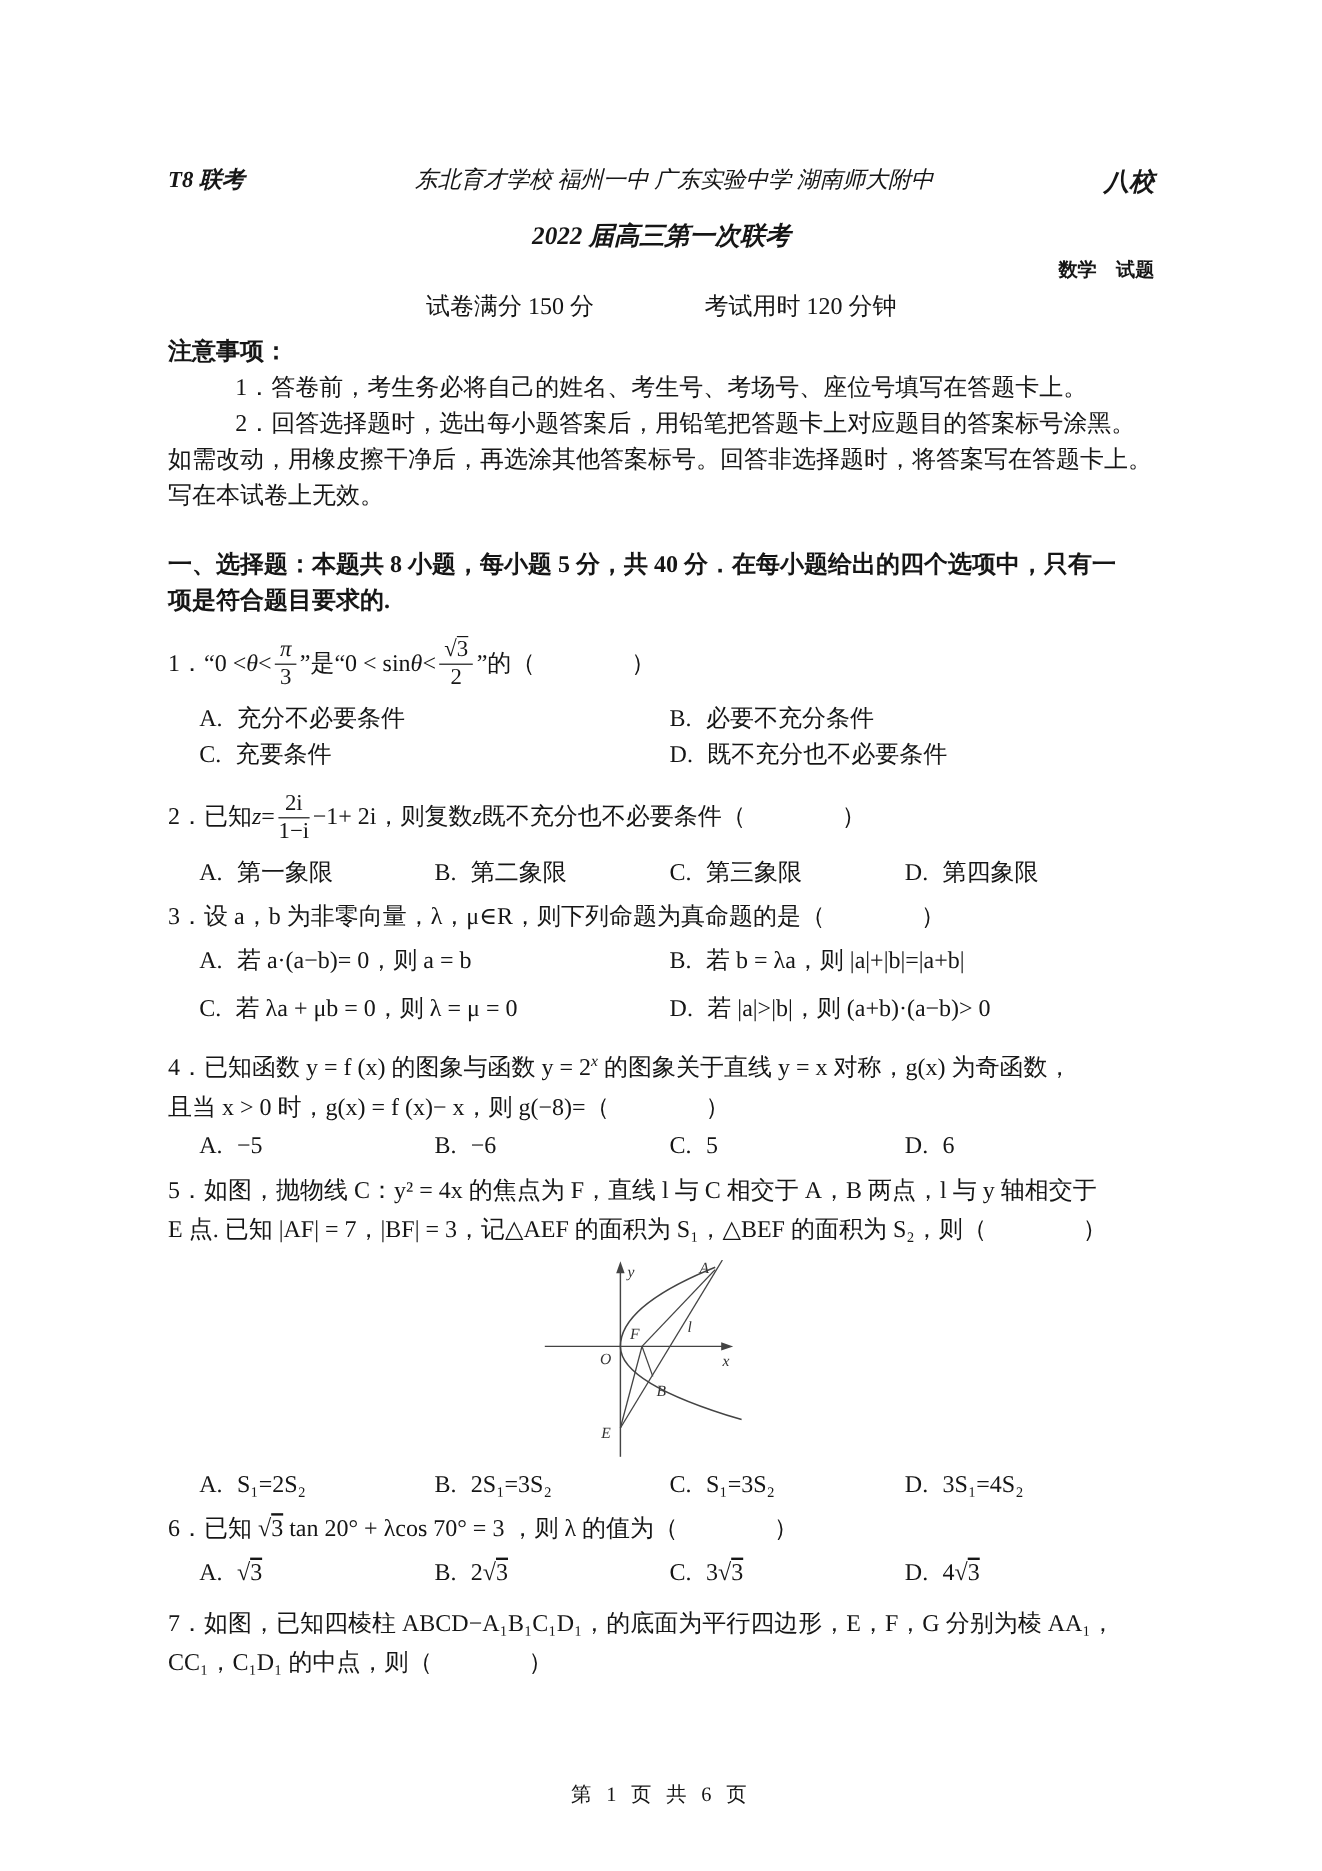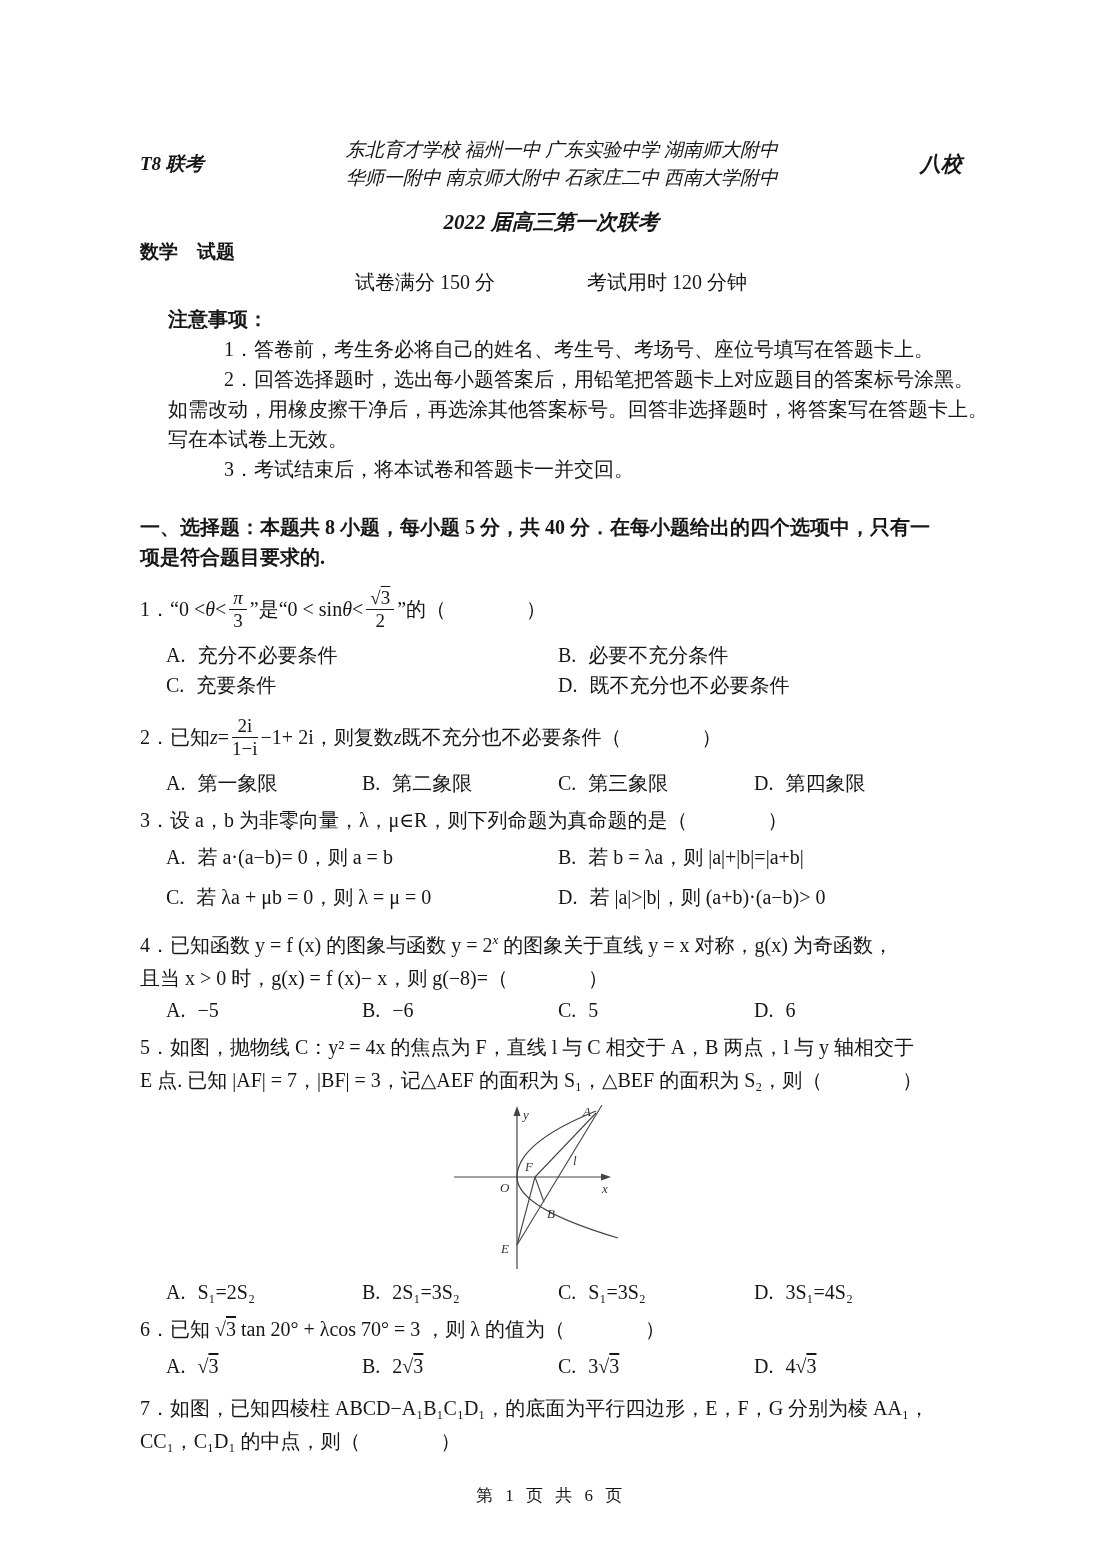--- a/index.html
+++ b/index.html
@@ -9,24 +9,24 @@
     font-size:20px;line-height:30px;
   }
   .content{position:absolute;left:140px;top:136px;width:822px;}
   .nowrap{white-space:nowrap;}
   
   .hdr-row{display:flex;justify-content:space-between;align-items:center;gap:20px;font-style:italic;}
   .t8{font-weight:bold;font-size:19px;white-space:nowrap;}
   .schools{font-size:19px;line-height:28px;text-align:left;white-space:nowrap;}
   .eight{font-weight:bold;font-size:21px;white-space:nowrap;}
   .title-line{text-align:center;font-weight:bold;font-size:21px;margin-top:16px;line-height:28px;font-style:italic;}
-  .subject-line{text-align:left;font-weight:bold;font-size:19px;margin-top:2px;line-height:28px;}
+  .subject-line{text-align:right;font-weight:bold;font-size:16px;margin-top:2px;line-height:28px;}
   .meta-line{display:flex;justify-content:center;gap:92px;margin-top:2px;line-height:28px;}
   
-  .notice{margin-top:8px;margin-left:28px;}
+  .notice{margin-top:8px;}
   .bold{font-weight:bold;}
   .ind{padding-left:56px;}
   
   .sec{margin-top:28px;font-weight:bold;}
   
   .q{margin-top:6px;}
   .mathline{display:flex;align-items:center;height:62px;white-space:nowrap;}
   .frac{display:inline-block;text-align:center;vertical-align:middle;font-size:19px;line-height:22px;margin:0 3px;}
   .frac .num{display:block;border-bottom:1.4px solid #161616;padding:0 4px;}
   .frac .den{display:block;}
@@ -52,39 +52,37 @@
 </style>
 </head>
 <body>
 
 <div class="content">
 
   <div class="hdr-row">
     <div class="t8">T8 联考</div>
     <div class="schools">
       <div>东北育才学校 福州一中 广东实验中学 湖南师大附中</div>
-      <div>华师一附中 南京师大附中 石家庄二中 西南大学附中</div>
     </div>
     <div class="eight">八校</div>
   </div>
 
   <div class="title-line">2022 届高三第一次联考</div>
   <div class="subject-line">数学　试题</div>
   <div class="meta-line">
     <span>试卷满分 150 分</span>
     <span>考试用时 120 分钟</span>
   </div>
 
   <div class="notice">
     <div class="bold nowrap">注意事项：</div>
     <div class="ind nowrap">1．答卷前，考生务必将自己的姓名、考生号、考场号、座位号填写在答题卡上。</div>
     <div class="ind nowrap">2．回答选择题时，选出每小题答案后，用铅笔把答题卡上对应题目的答案标号涂黑。</div>
     <div class="nowrap">如需改动，用橡皮擦干净后，再选涂其他答案标号。回答非选择题时，将答案写在答题卡上。</div>
     <div class="nowrap">写在本试卷上无效。</div>
-    <div class="ind nowrap">3．考试结束后，将本试卷和答题卡一并交回。</div>
   </div>
 
   <div class="sec">
     <div class="nowrap">一、选择题：本题共 8 小题，每小题 5 分，共 40 分．在每小题给出的四个选项中，只有一</div>
     <div class="nowrap">项是符合题目要求的.</div>
   </div>
 
   <div class="q">
     <div class="mathline">
       <span>1．“0 &lt; </span>

